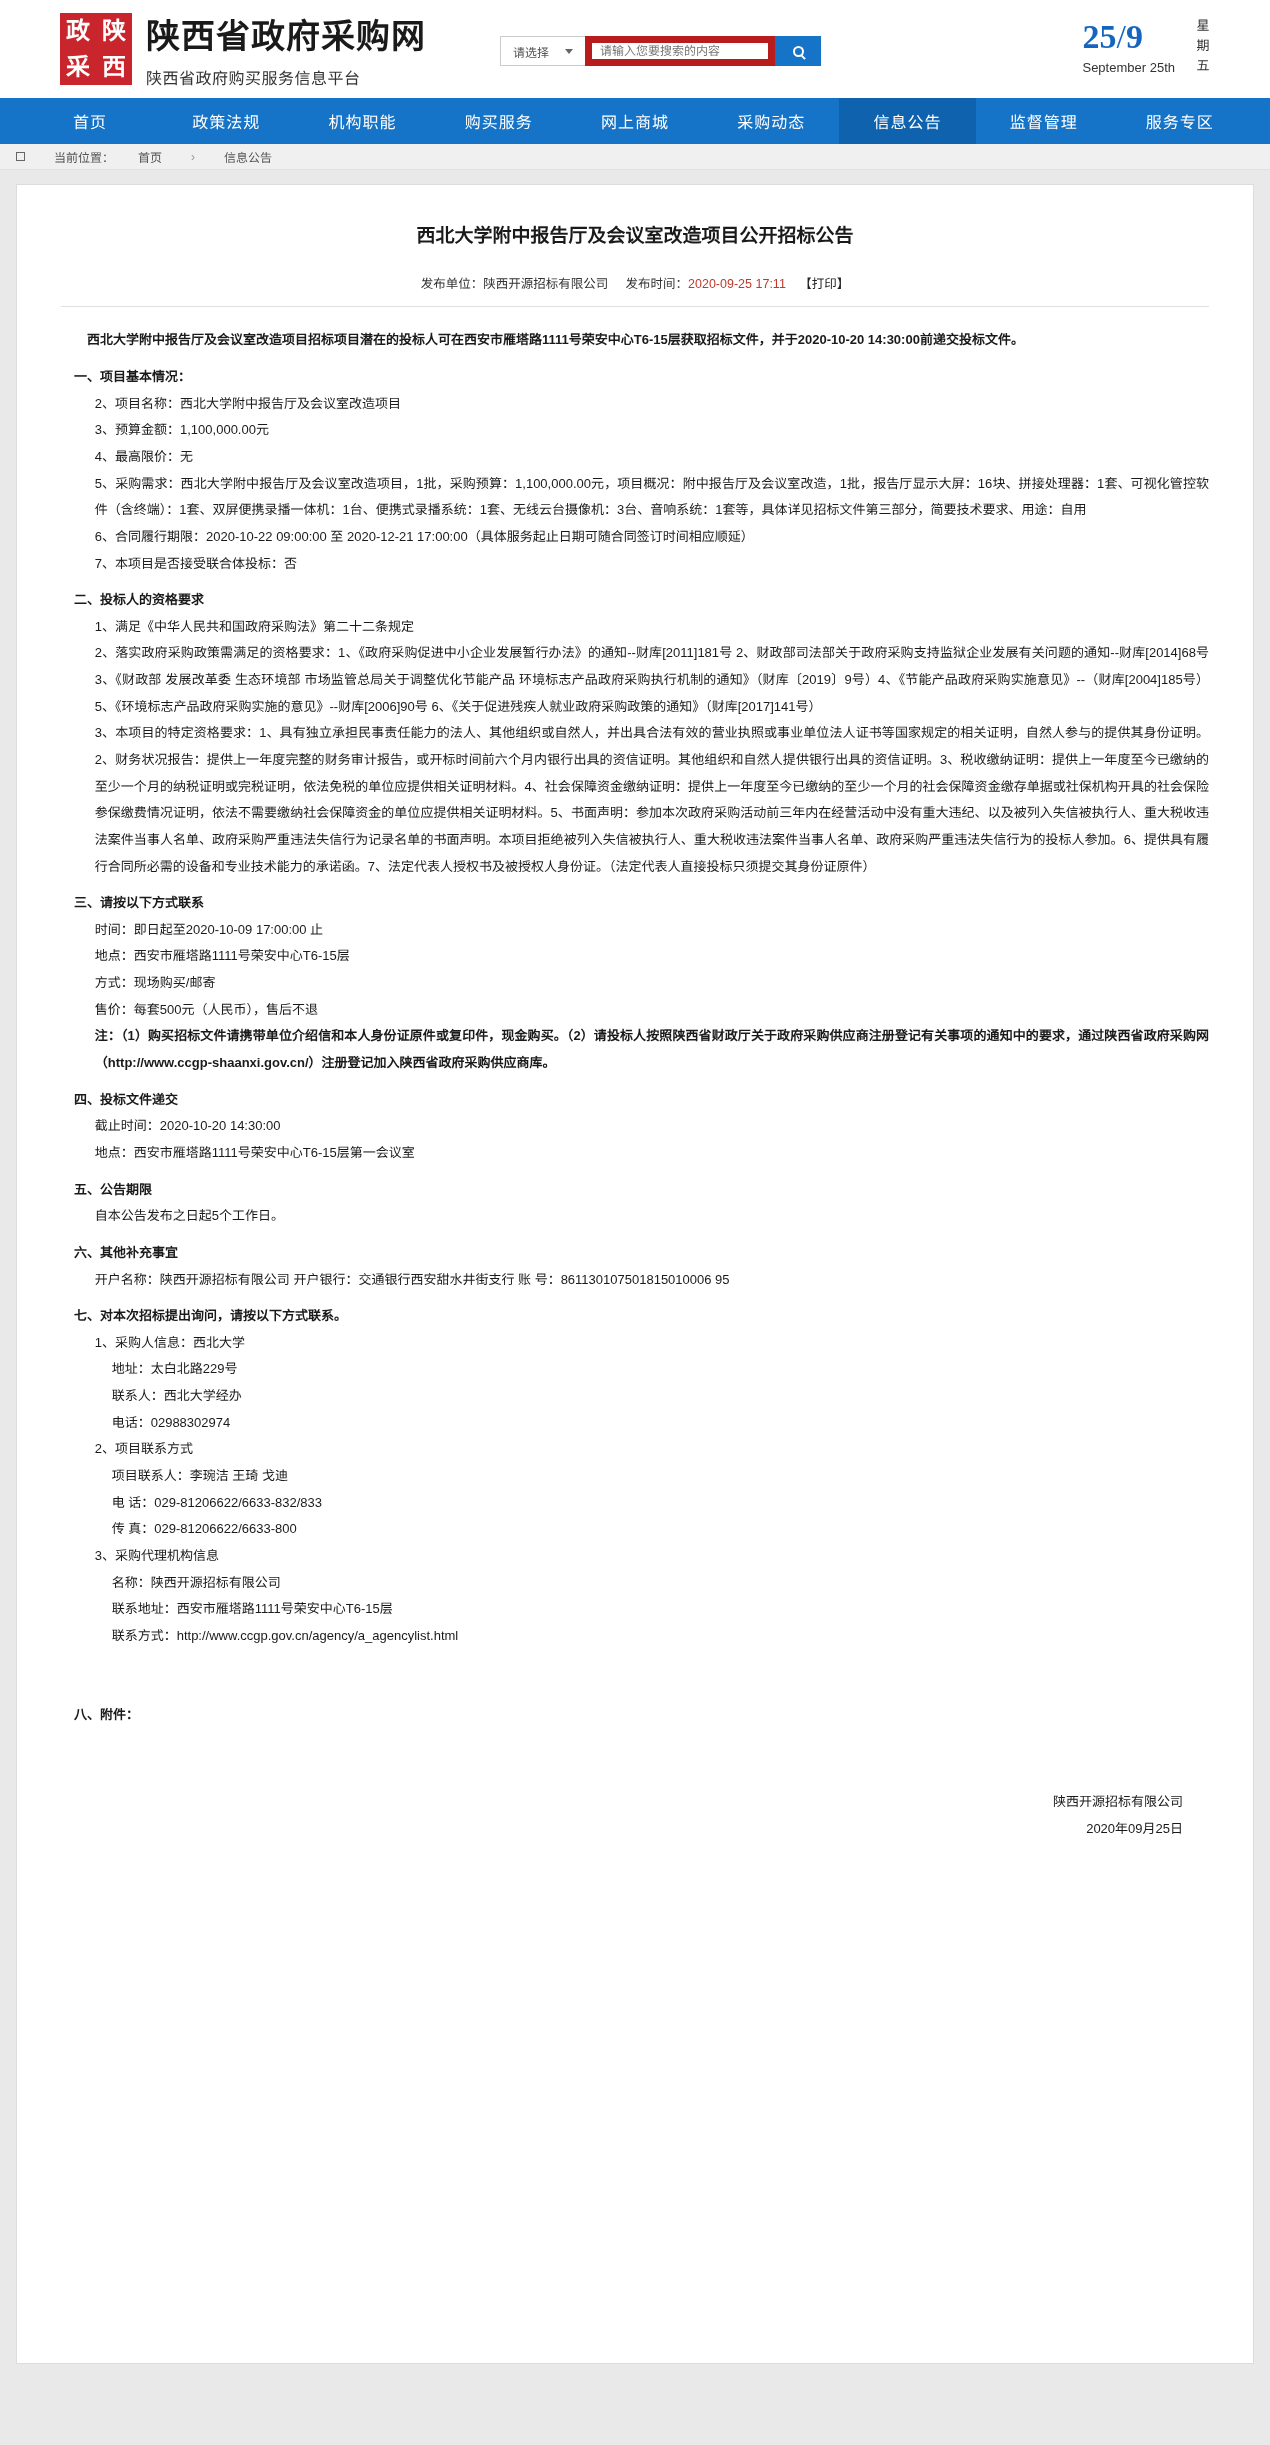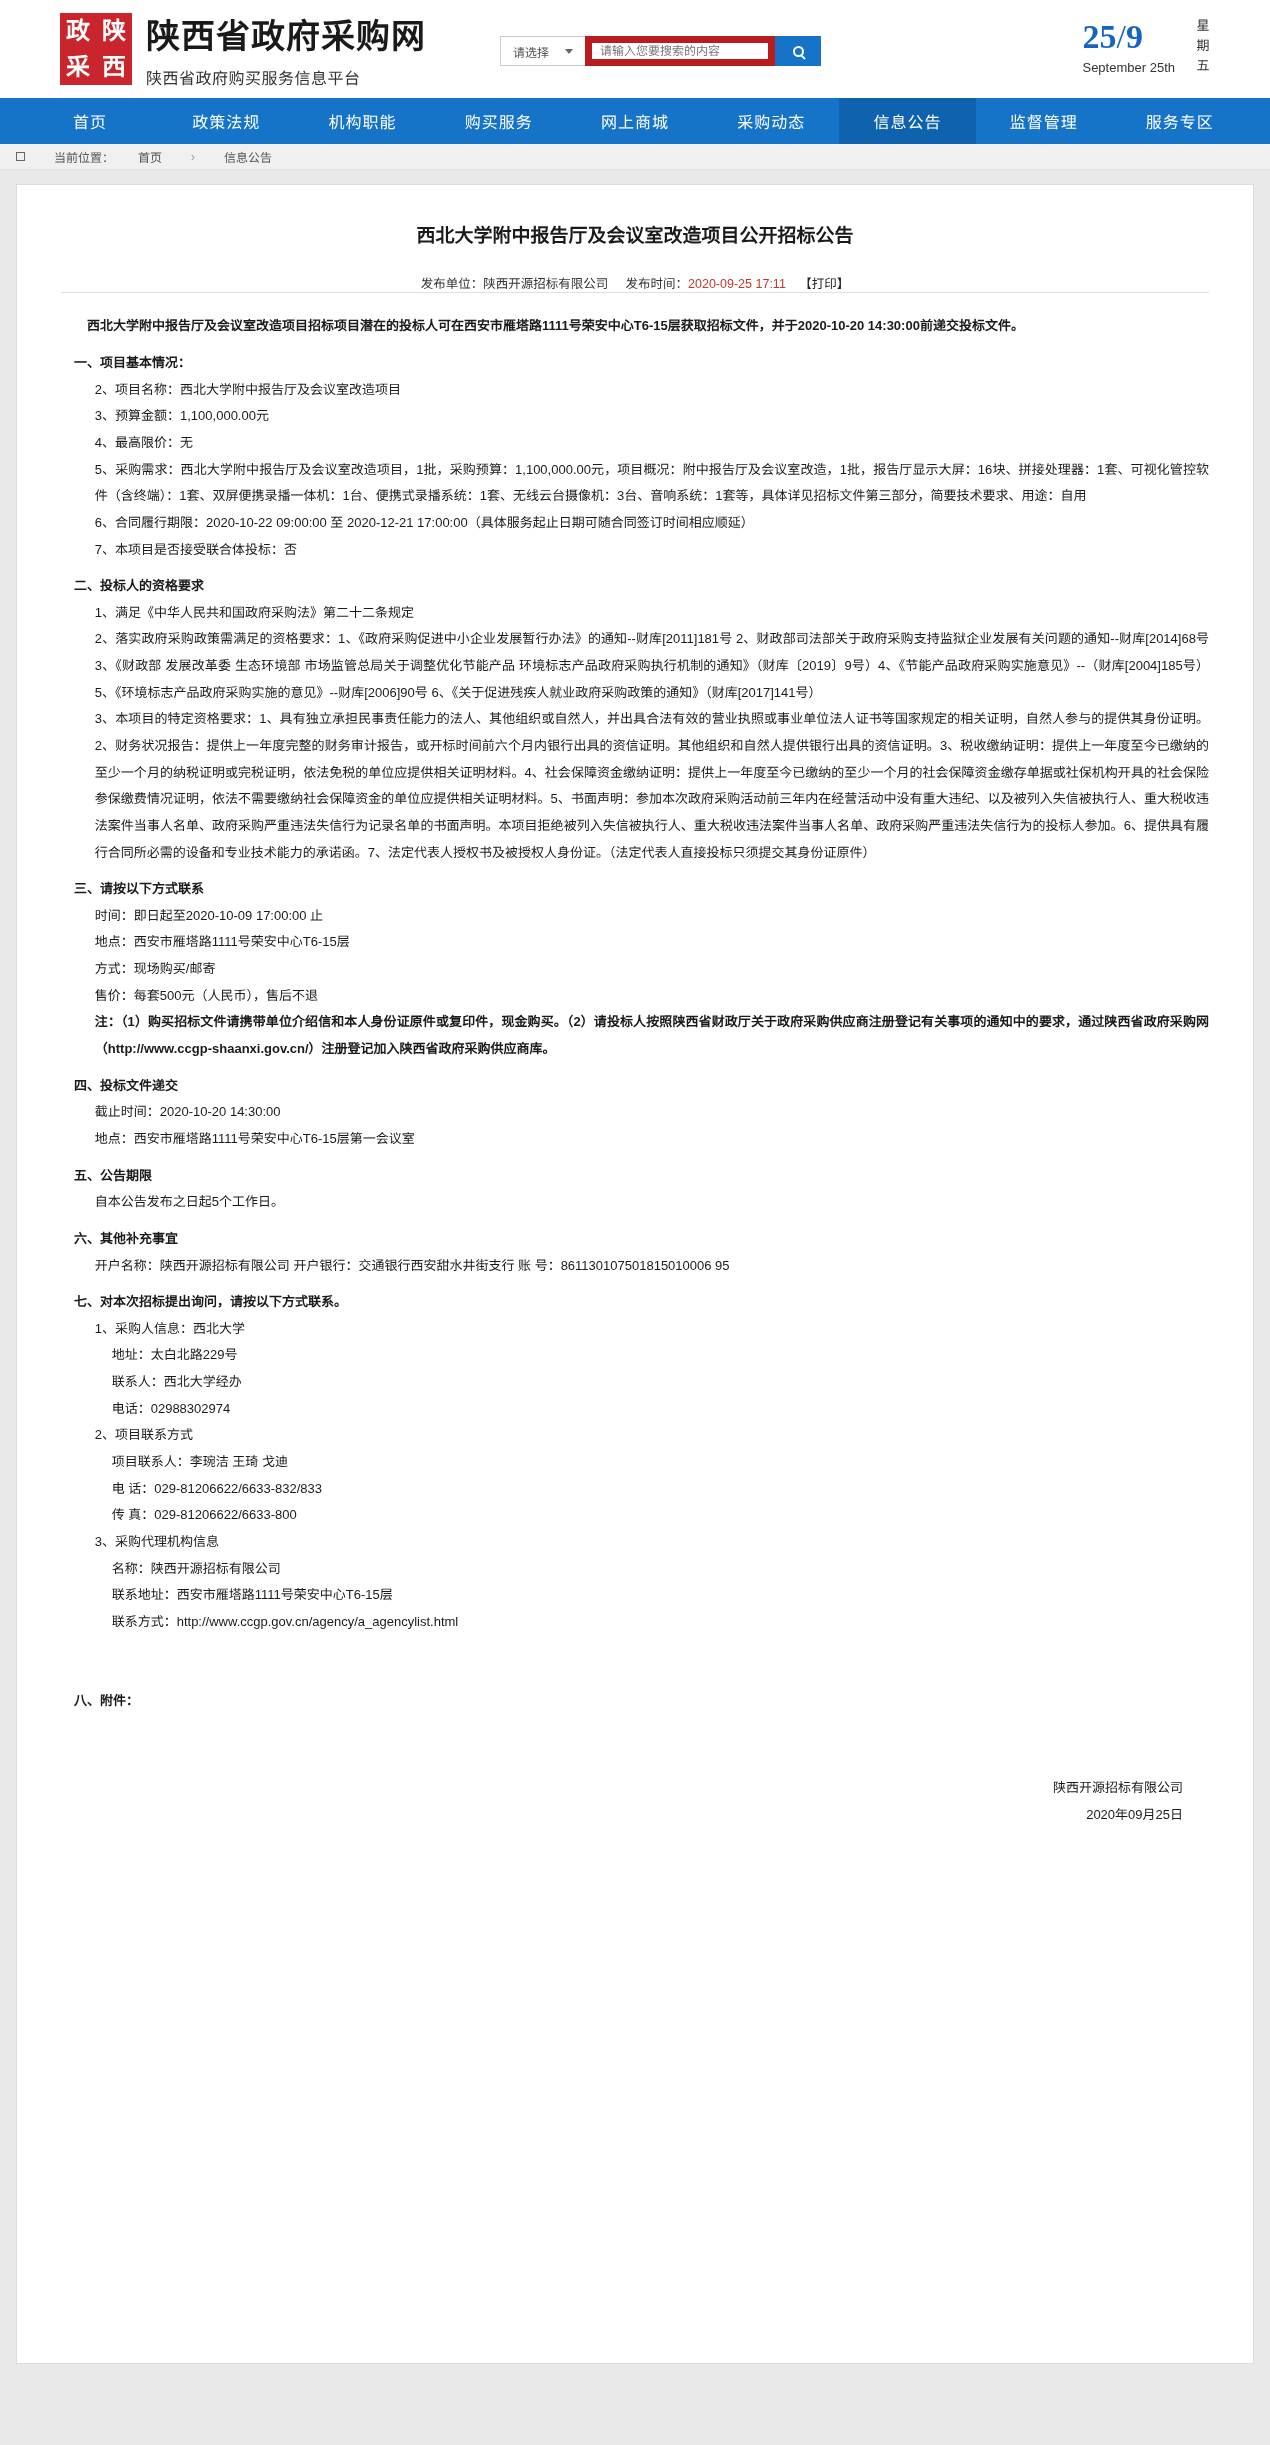--- a/index.html
+++ b/index.html
@@ -182,20 +182,21 @@
     font-size: 19px;
     font-weight: bold;
     color: #1a1a1a;
     line-height: 1.6;
     margin: 10px 0 22px 0;
   }
   .meta-row {
     text-align: center;
     font-size: 12.5px;
     color: #333;
+    padding-bottom: 14px;
     border-bottom: 1px solid #e0e0e0;
     margin-bottom: 20px;
   }
   .meta-row .pub-time { color: #c0392b; }
   .meta-row .print-link { color: #222; margin-left: 10px; cursor: pointer; }
 
   .body-text {
     font-size: 13px;
     color: #1a1a1a;
     line-height: 2.05;

